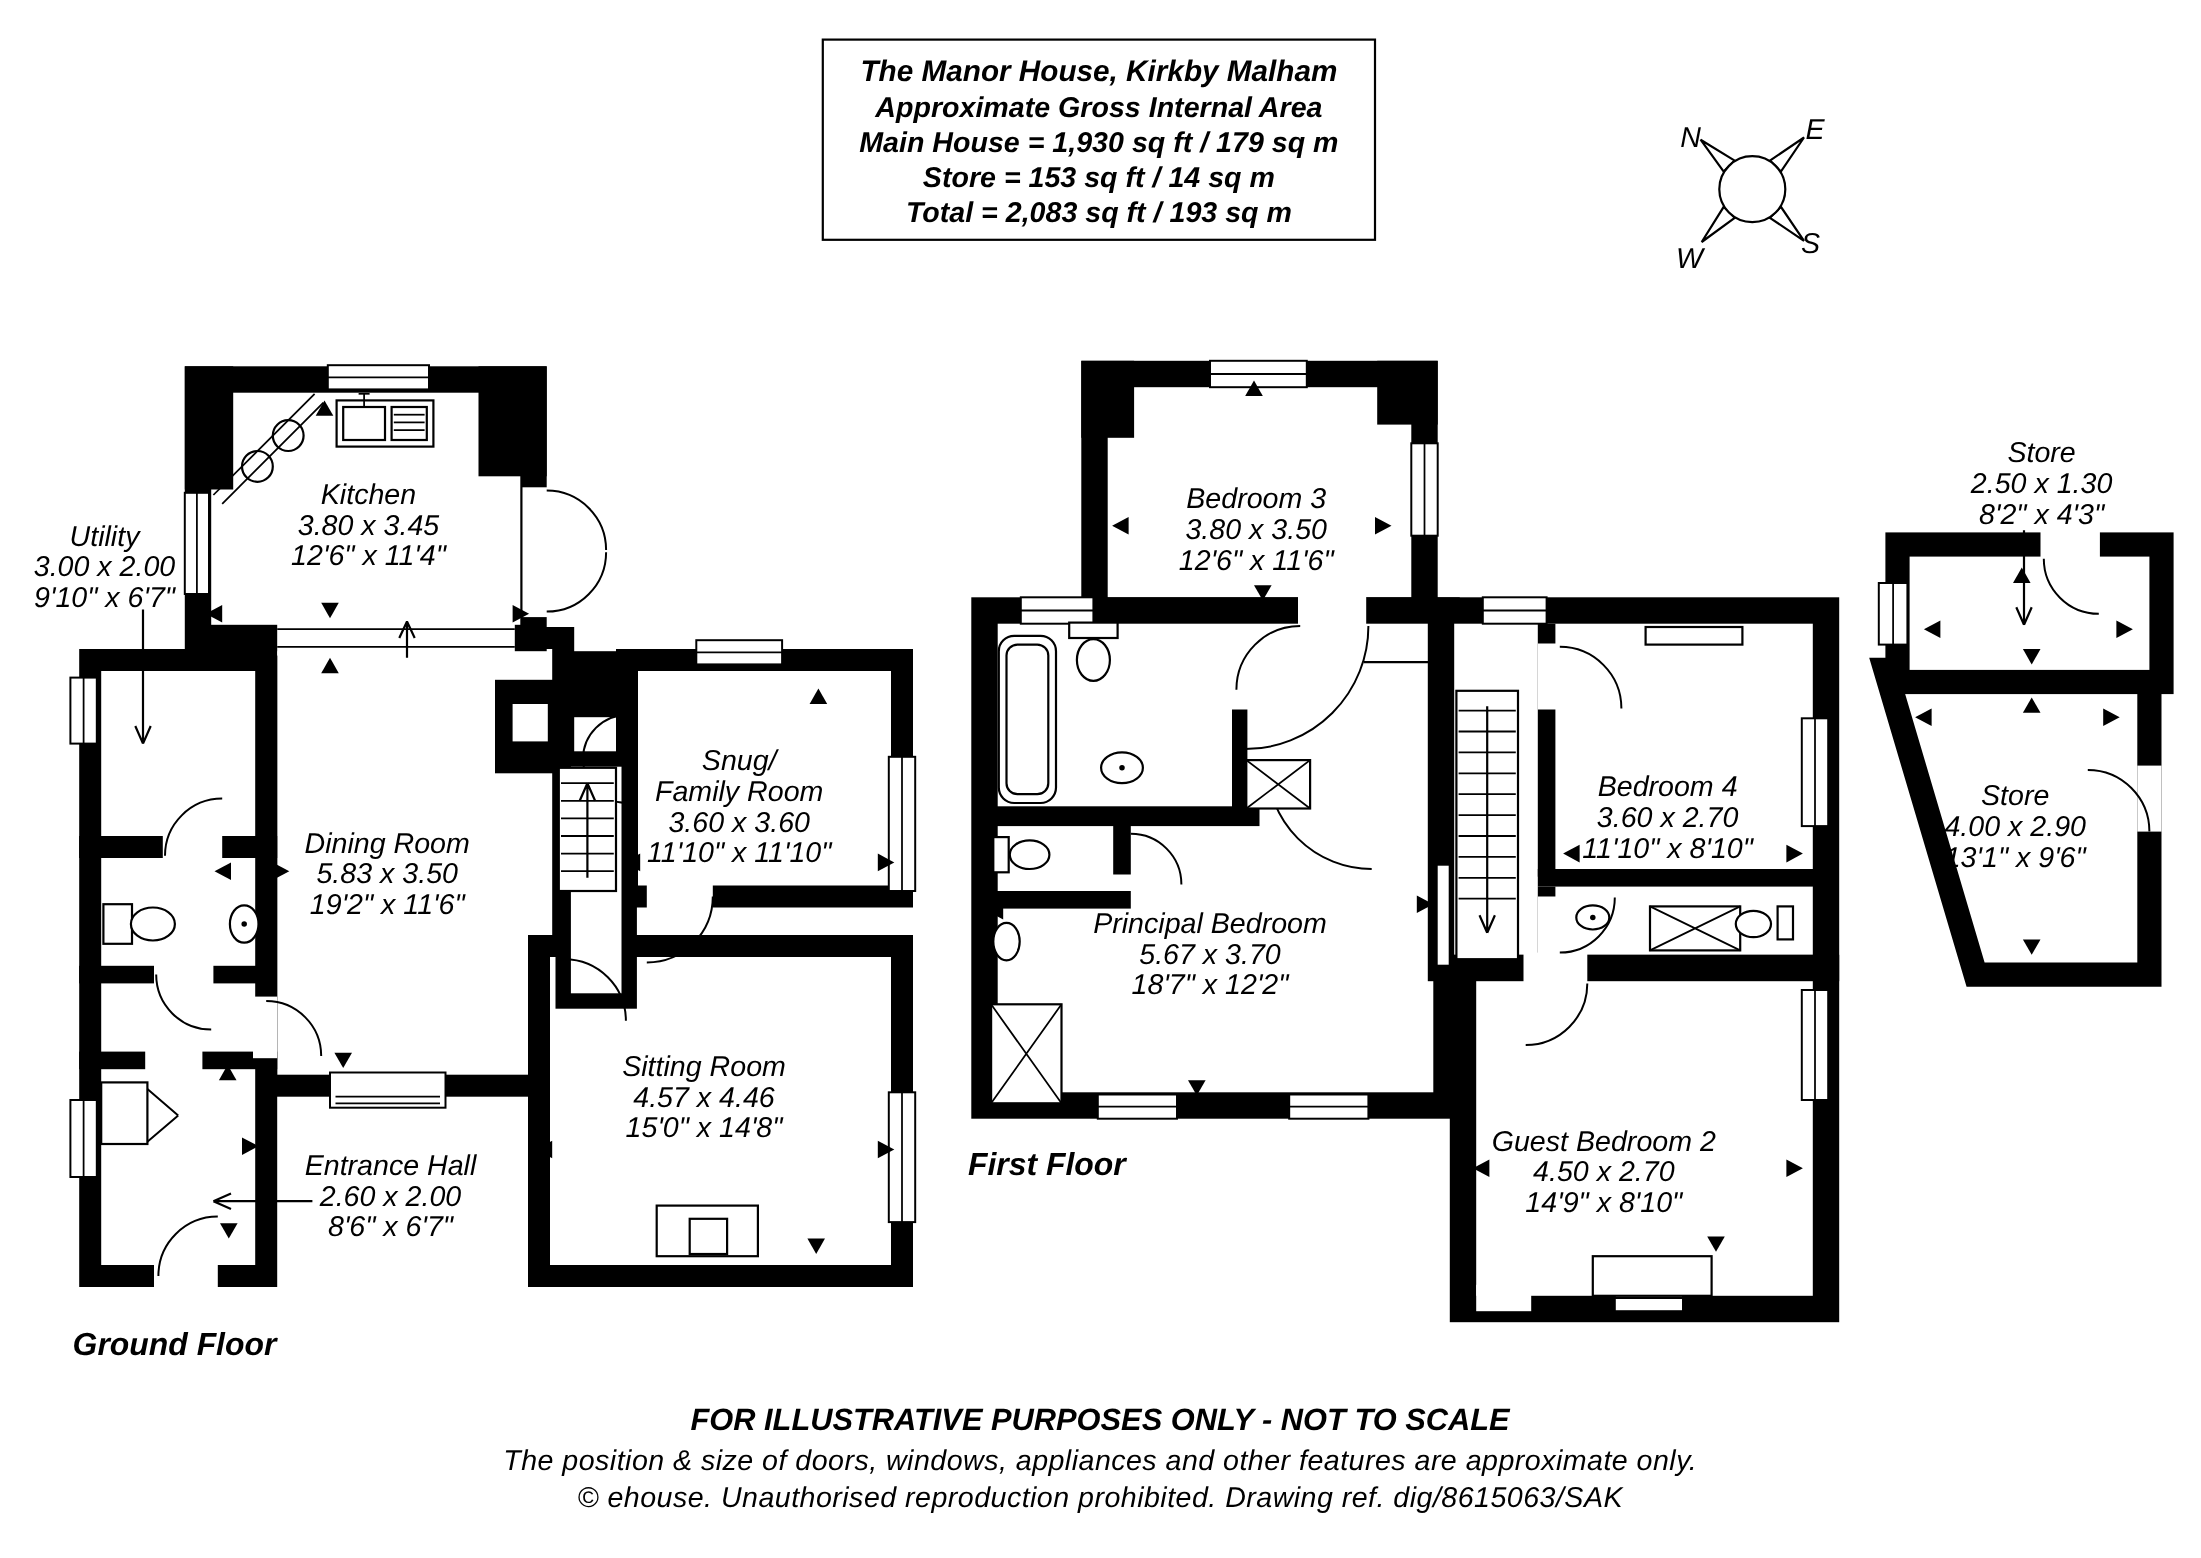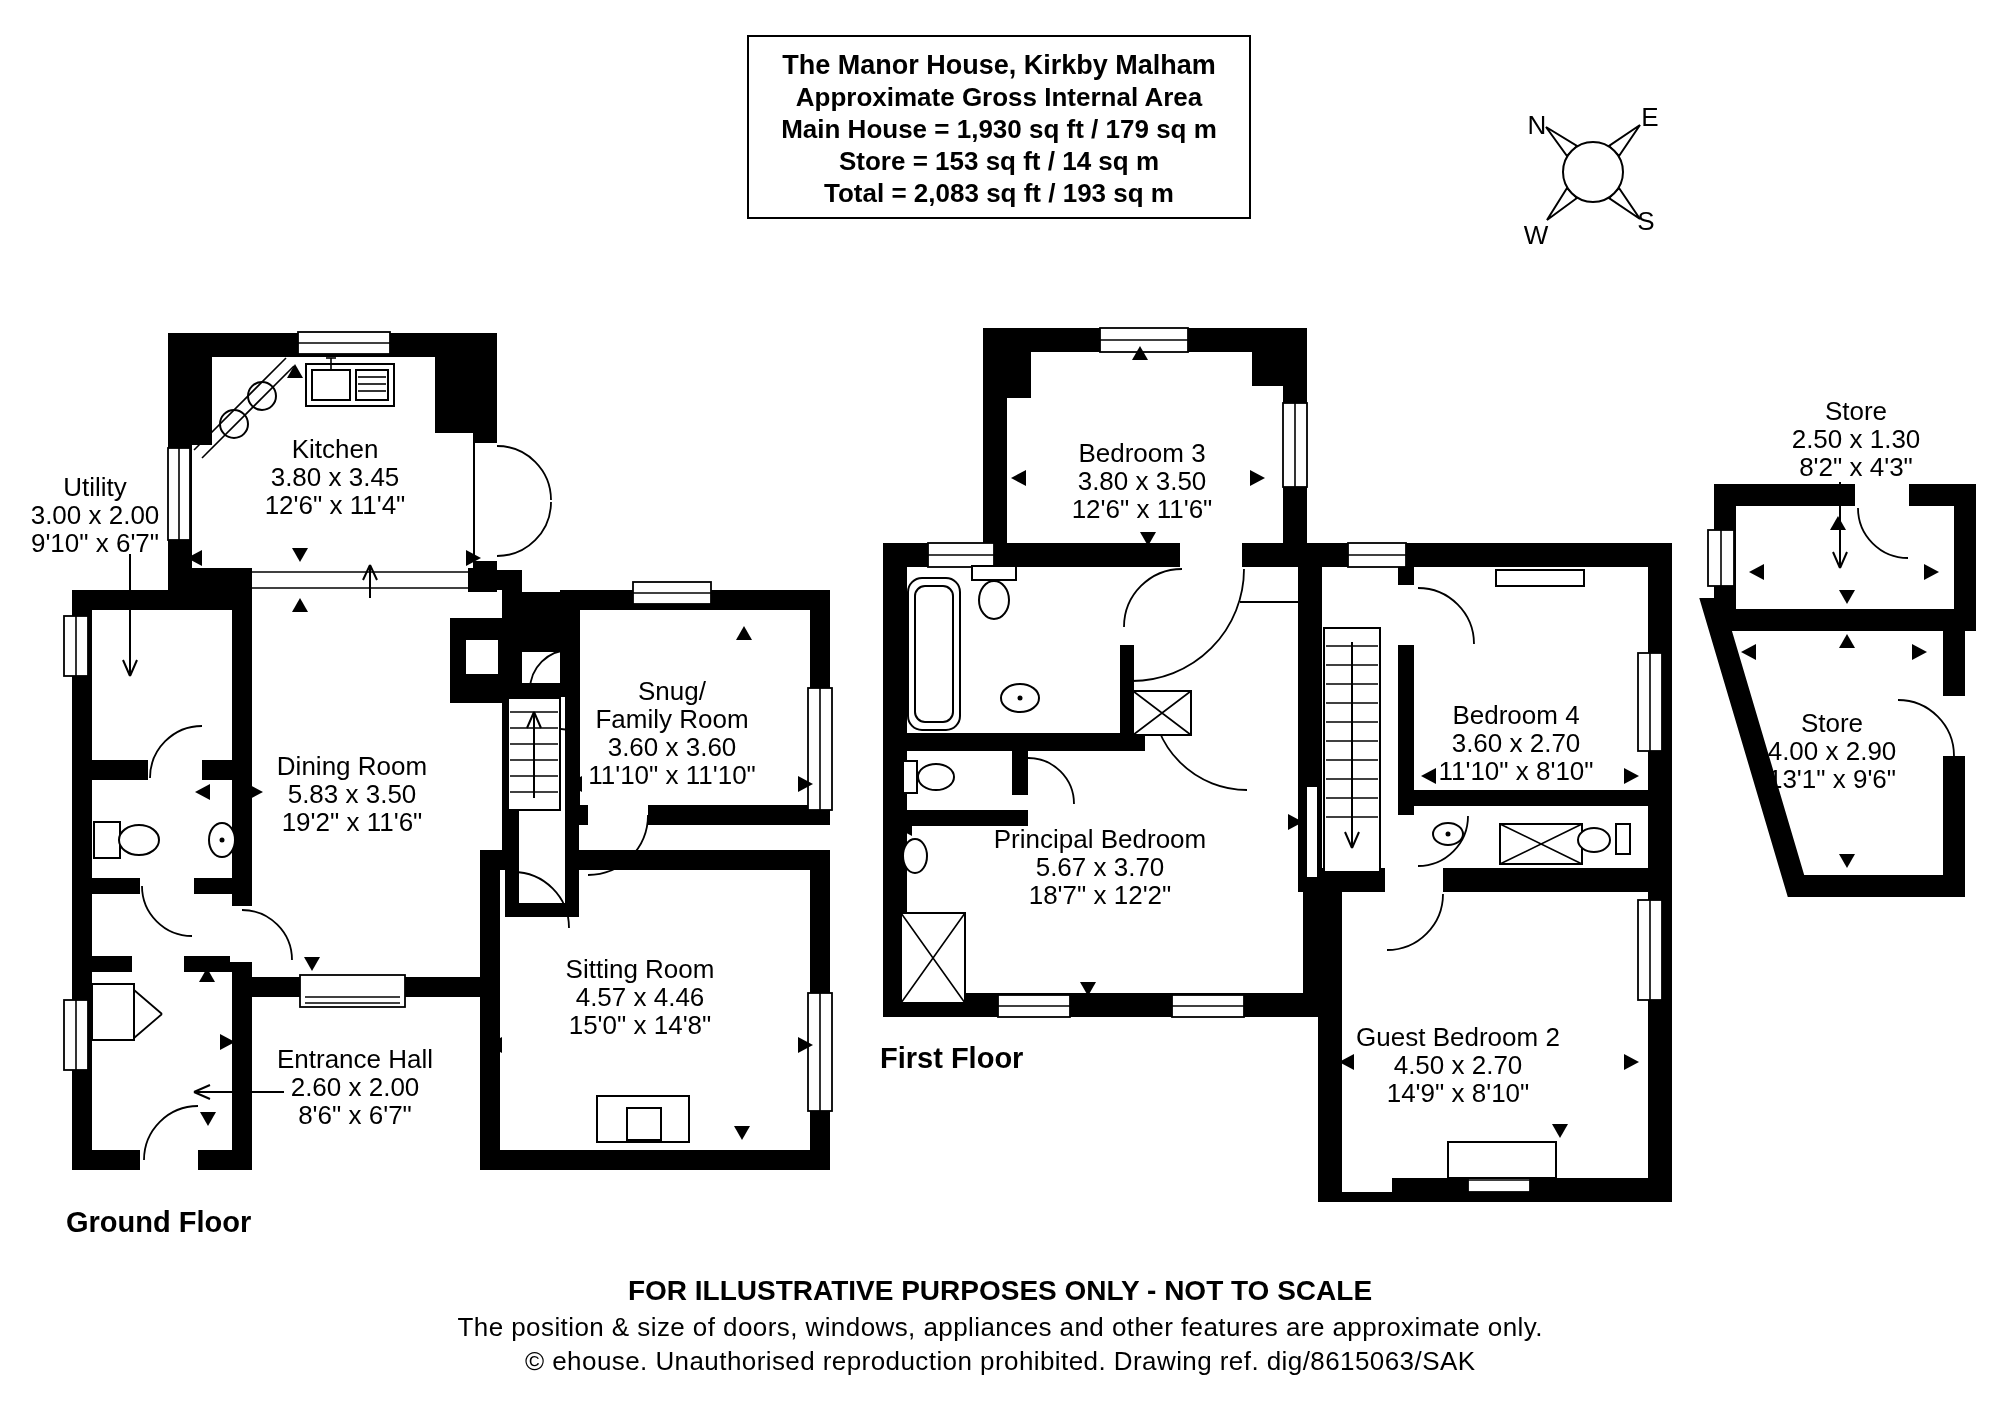--- a/index.html
+++ b/index.html
@@ -1,17 +1,17 @@
 <!DOCTYPE html>
 <html><head>
 <meta charset="utf-8">
 <style>
   html,body{margin:0;padding:0;background:#ffffff;}
   .page{position:relative;width:2001px;height:1416px;background:#fff;
-        font-family:"Liberation Sans",sans-serif;}
+        font-family:"Liberation Sans",sans-serif;font-style:italic;}
   svg{display:block;}
   .room{fill:#ffffff;stroke:#000000;}
   .wall{fill:#000000;stroke:none;}
   .gap{fill:#ffffff;stroke:none;}
   .fix{fill:#ffffff;stroke:#000000;stroke-width:2;}
   .thin{fill:none;stroke:#000000;stroke-width:2;}
   .door{fill:none;stroke:#000000;stroke-width:1.8;}
   .win{fill:#ffffff;stroke:#000000;stroke-width:1.8;}
   .wl{stroke:#000000;stroke-width:1.6;}
   .arr{fill:#000000;stroke:none;}

